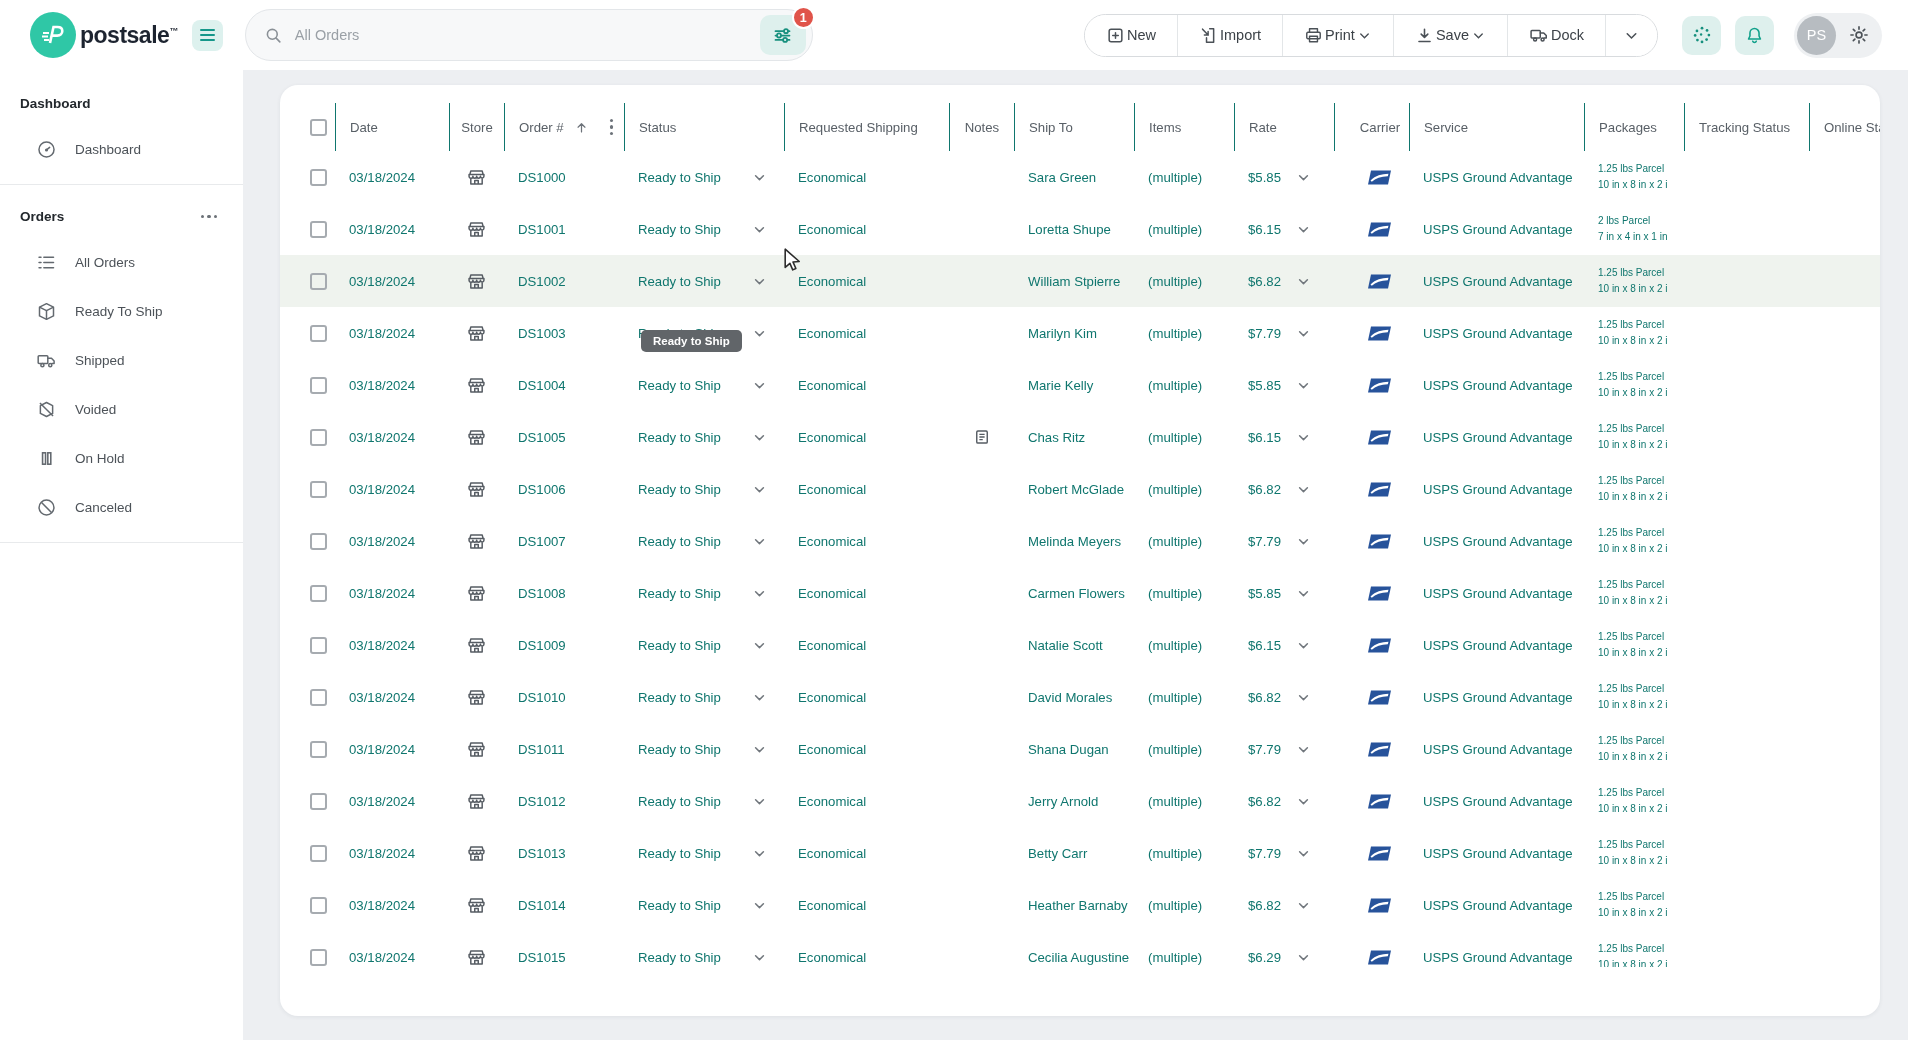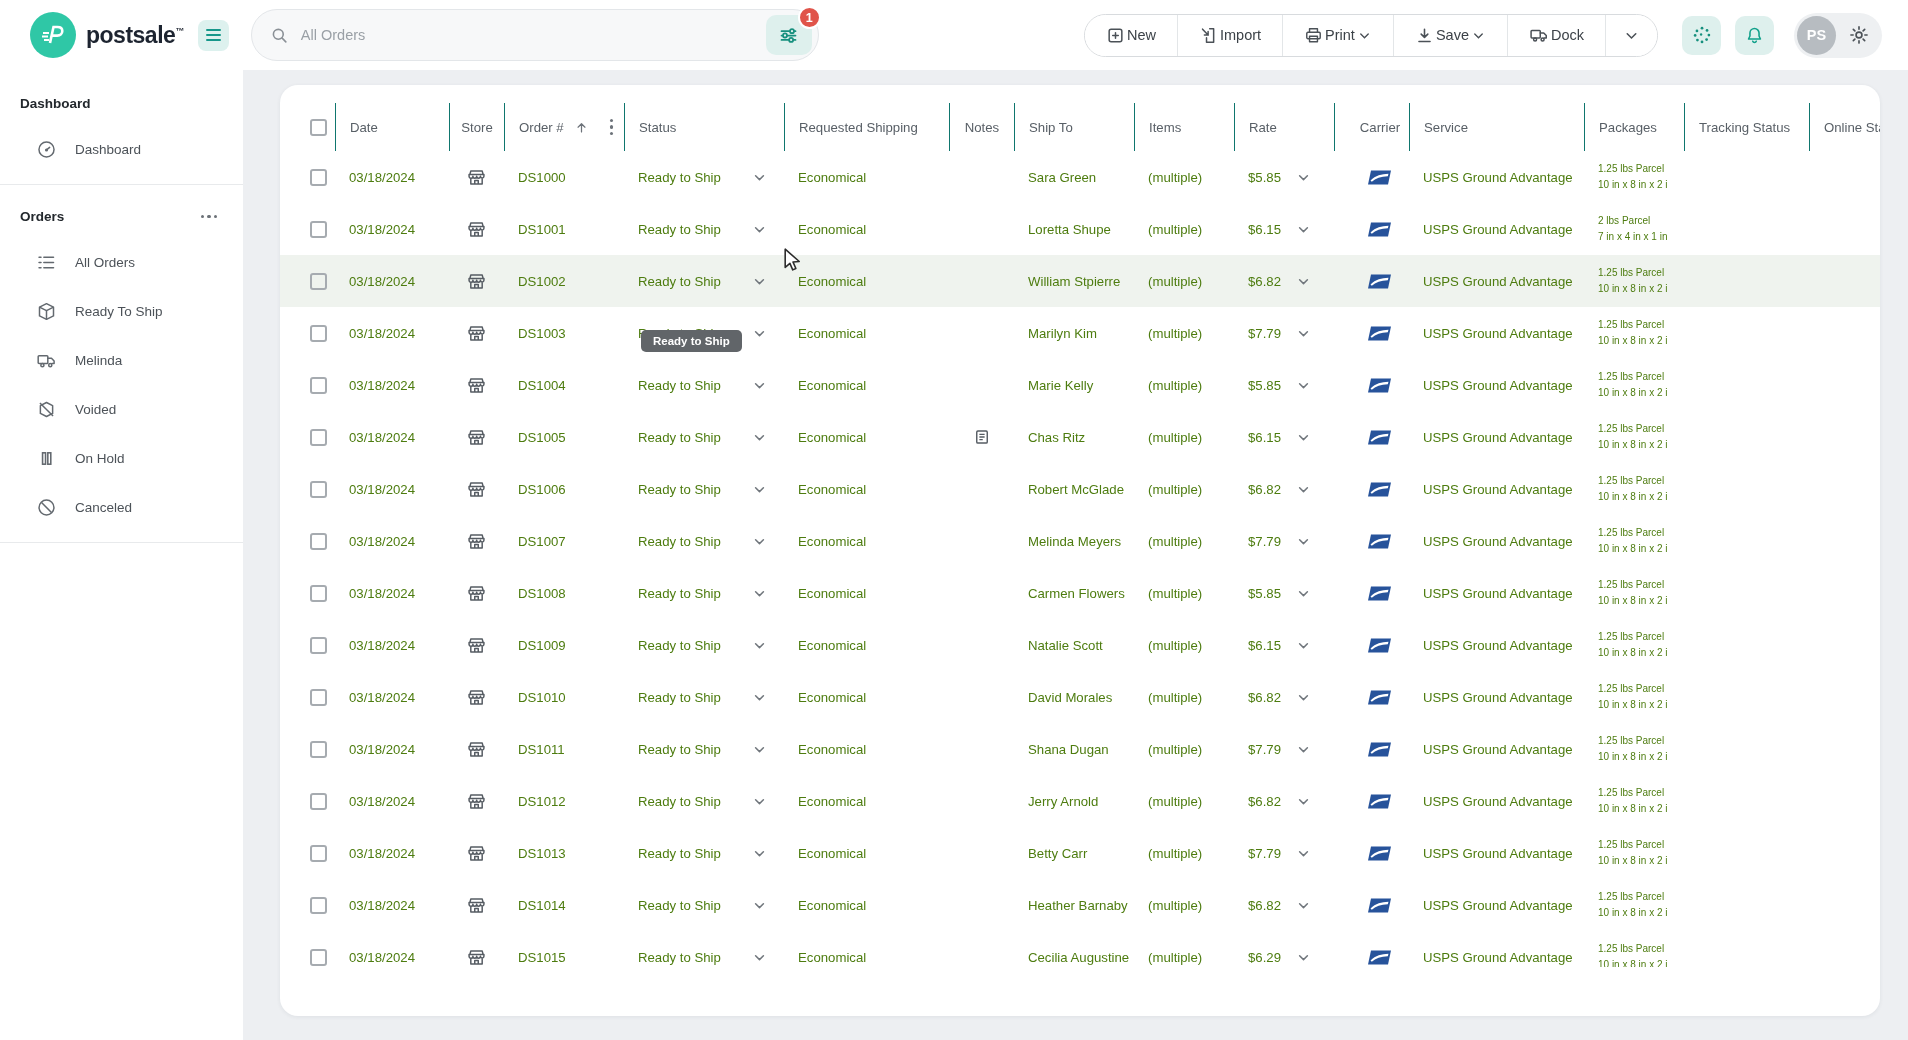--- a/index.html
+++ b/index.html
@@ -12,21 +12,21 @@
     color:#4d5358;
   }
   svg { display:block; }
 
   
   .topbar{
     position:absolute; top:0; left:0; right:0; height:70px;
     background:#fff; display:flex; align-items:center; z-index:5;
     padding:0 26px 0 30px;
   }
-  .logo-wrap{ display:flex; align-items:center; gap:10px; }
+  .logo-wrap{ display:flex; align-items:center; gap:4px; }
   .logo-circle{
     width:46px; height:46px; border-radius:50%; background:#2fc7a6;
     display:flex; align-items:center; justify-content:center;
   }
   .brand-name{ font-size:23px; font-weight:700; color:#1d2430; letter-spacing:-0.5px; }
   .brand-name sup{ font-size:9px; font-weight:700; }
   .hamburger{
     width:31px; height:31px; border-radius:8px; background:#ddf1ee;
     display:flex; flex-direction:column; align-items:center; justify-content:center; gap:3px;
     margin-left:14px; cursor:pointer; border:none;
@@ -67,21 +67,21 @@
     display:flex; align-items:center; justify-content:center; border:none; cursor:pointer;
   }
   .icon-btn.dots{ margin-left:24px; }
   .icon-btn.bell{ margin-left:14px; }
   .avatar-pill{
     margin-left:20px; height:45px; border-radius:23px; background:#eef0f2;
     display:flex; align-items:center; padding:3px 12px 3px 3px; gap:12px;
   }
   .avatar{
     width:39px; height:39px; border-radius:50%; background:#b7bcc1;
-    color:#fff; font-size:14.5px; font-weight:700;
+    color:#fff; font-size:14.5px; font-weight:400;
     display:flex; align-items:center; justify-content:center;
   }
 
   
   .sidebar{
     position:absolute; left:0; top:70px; width:243px; bottom:0;
     background:#fff; padding-top:12px;
   }
   .side-heading{
     padding:14px 22px 14px 20px; font-size:13.5px; font-weight:700; color:#23282d;
@@ -114,21 +114,21 @@
   .c-cb{width:55px;} .c-date{width:90px;} .c-store{width:55px; justify-content:center; padding-left:0;margin-left:24px;}
   .c-order{width:120px;} .c-status{width:160px;} .c-req{width:165px;}
   .c-notes{width:65px; justify-content:center; padding-left:0;}
   .c-ship{width:120px;} .c-items{width:100px;} .c-rate{width:100px;}
   .c-carrier{width:75px; justify-content:center; padding-left:16px;}
   .c-service{width:175px;} .c-pkg{width:100px;} .c-track{width:125px;} .c-online{width:95px;}
 
   .tbody{ height:816px; overflow:hidden; position:relative; }
   .trow{
     display:flex; height:52px; align-items:center;
-    font-size:13.2px; color:#4d7c0f;
+    font-size:13.2px; color:#0f766e;
   }
   .trow.hover{ background:#eff3ee; }
   .cb{
     width:17px; height:17px; border:2px solid #a6abb0; border-radius:3px;
     background:transparent; margin-left:16px; cursor:pointer; flex:none;
   }
   .chev{ color:#70767c; }
   .status-chev{ margin-left:auto; margin-right:16px; cursor:pointer; }
   .rate-chev{ margin-left:14px; cursor:pointer; }
   .sort-arrow{ margin-left:10px; color:#6d737a; }
@@ -348,21 +348,21 @@
       </div>
       <div class="side-item">
         <span class="si-icon">
           <svg width="21" height="21" viewBox="0 0 24 24" fill="none" stroke="currentColor" stroke-width="1.7" stroke-linecap="round" stroke-linejoin="round">
             <rect x="2.5" y="6.5" width="11" height="9" rx="1"></rect>
             <path d="M13.5 9.5 h4.2 l3 3.2 v2.8 h-2.5"></path>
             <circle cx="7.3" cy="17.3" r="1.8"></circle>
             <circle cx="16.3" cy="17.3" r="1.8"></circle>
           </svg>
         </span>
-        <span>Melinda</span>
+        <span>Shipped</span>
       </div>
       <div class="side-item">
         <span class="si-icon">
           <svg width="21" height="21" viewBox="0 0 24 24" fill="none" stroke="currentColor" stroke-width="1.7" stroke-linejoin="round">
             <path d="M12 4 L19 7.5 V16.5 L12 20 L5 16.5 V7.5 Z"></path>
             <path d="M4.5 4.5 L19.5 19.5"></path>
           </svg>
         </span>
         <span>Voided</span>
       </div>

